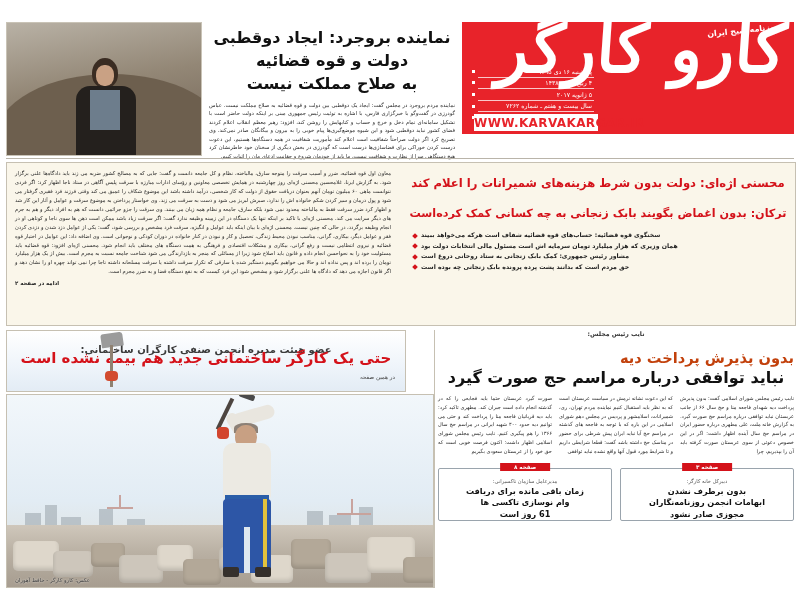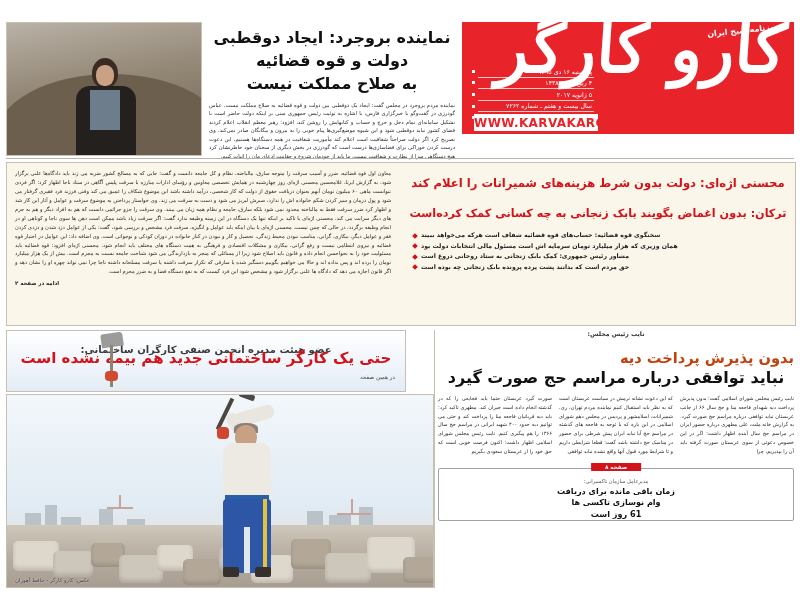--- a/index.html
+++ b/index.html
@@ -353,20 +353,27 @@
       <div class="hajj-col">نایب رئیس مجلس شورای اسلامی گفت: بدون پذیرش پرداخت دیه شهدای فاجعه منا و حج سال ۶۶ از جانب عربستان نباید توافقی درباره مراسم حج صورت گیرد. به گزارش خانه ملت، علی مطهری درباره حضور ایران در مراسم حج سال آینده اظهار داشت: اگر در این خصوص دعوتی از سوی عربستان صورت گرفته باید آن را بپذیریم، چرا</div>
       <div class="hajj-col">که این دعوت نشانه نرمش در سیاست عربستان است که به نظر باید استقبال کنیم نماینده مردم تهران، ری، شمیرانات، اسلامشهر و پردیس در مجلس دهم شورای اسلامی در این باره که با توجه به فاجعه های گذشته در مراسم حج آیا نباید ایران پیش شرطی برای حضور در مناسک حج داشته باشد گفت: قطعا شرایطی داریم و تا شرایط مورد قبول آنها واقع نشده نباید توافقی</div>
       <div class="hajj-col">صورت گیرد عربستان حتما باید فجایعی را که در گذشته انجام داده است جبران کند. مطهری تاکید کرد: باید دیه قربانیان فاجعه منا را پرداخت کند و حتی می توانیم دیه حدود ۴۰۰ شهید ایرانی در مراسم حج سال ۱۳۶۶ را هم پیگیری کنیم. نایب رئیس مجلس شورای اسلامی اظهار داشت: اکنون فرصت خوبی است که حق خود را از عربستان سعودی بگیریم</div>
     </div>
   </div>
 
   <div class="teasers">
 
     <div class="trow">
       <div class="tbox">
+        <div class="tbadge">صفحه ۳</div>
+        <div class="tkick">دبیرکل خانه کارگر:</div>
+        <div class="tline">بدون برطرف نشدن</div>
+        <div class="tline">ابهامات انجمن روزنامه‌نگاران</div>
+        <div class="tline">مجوزی صادر نشود</div>
+      </div>
+      <div class="tbox">
         <div class="tbadge">صفحه ۸</div>
         <div class="tkick">مدیرعامل سازمان تاکسیرانی:</div>
         <div class="tline">زمان باقی مانده برای دریافت</div>
         <div class="tline">وام نوسازی تاکسی ها</div>
         <div class="tline">61 روز است</div>
       </div>
     </div>
 
     <div class="trow">
     </div>

